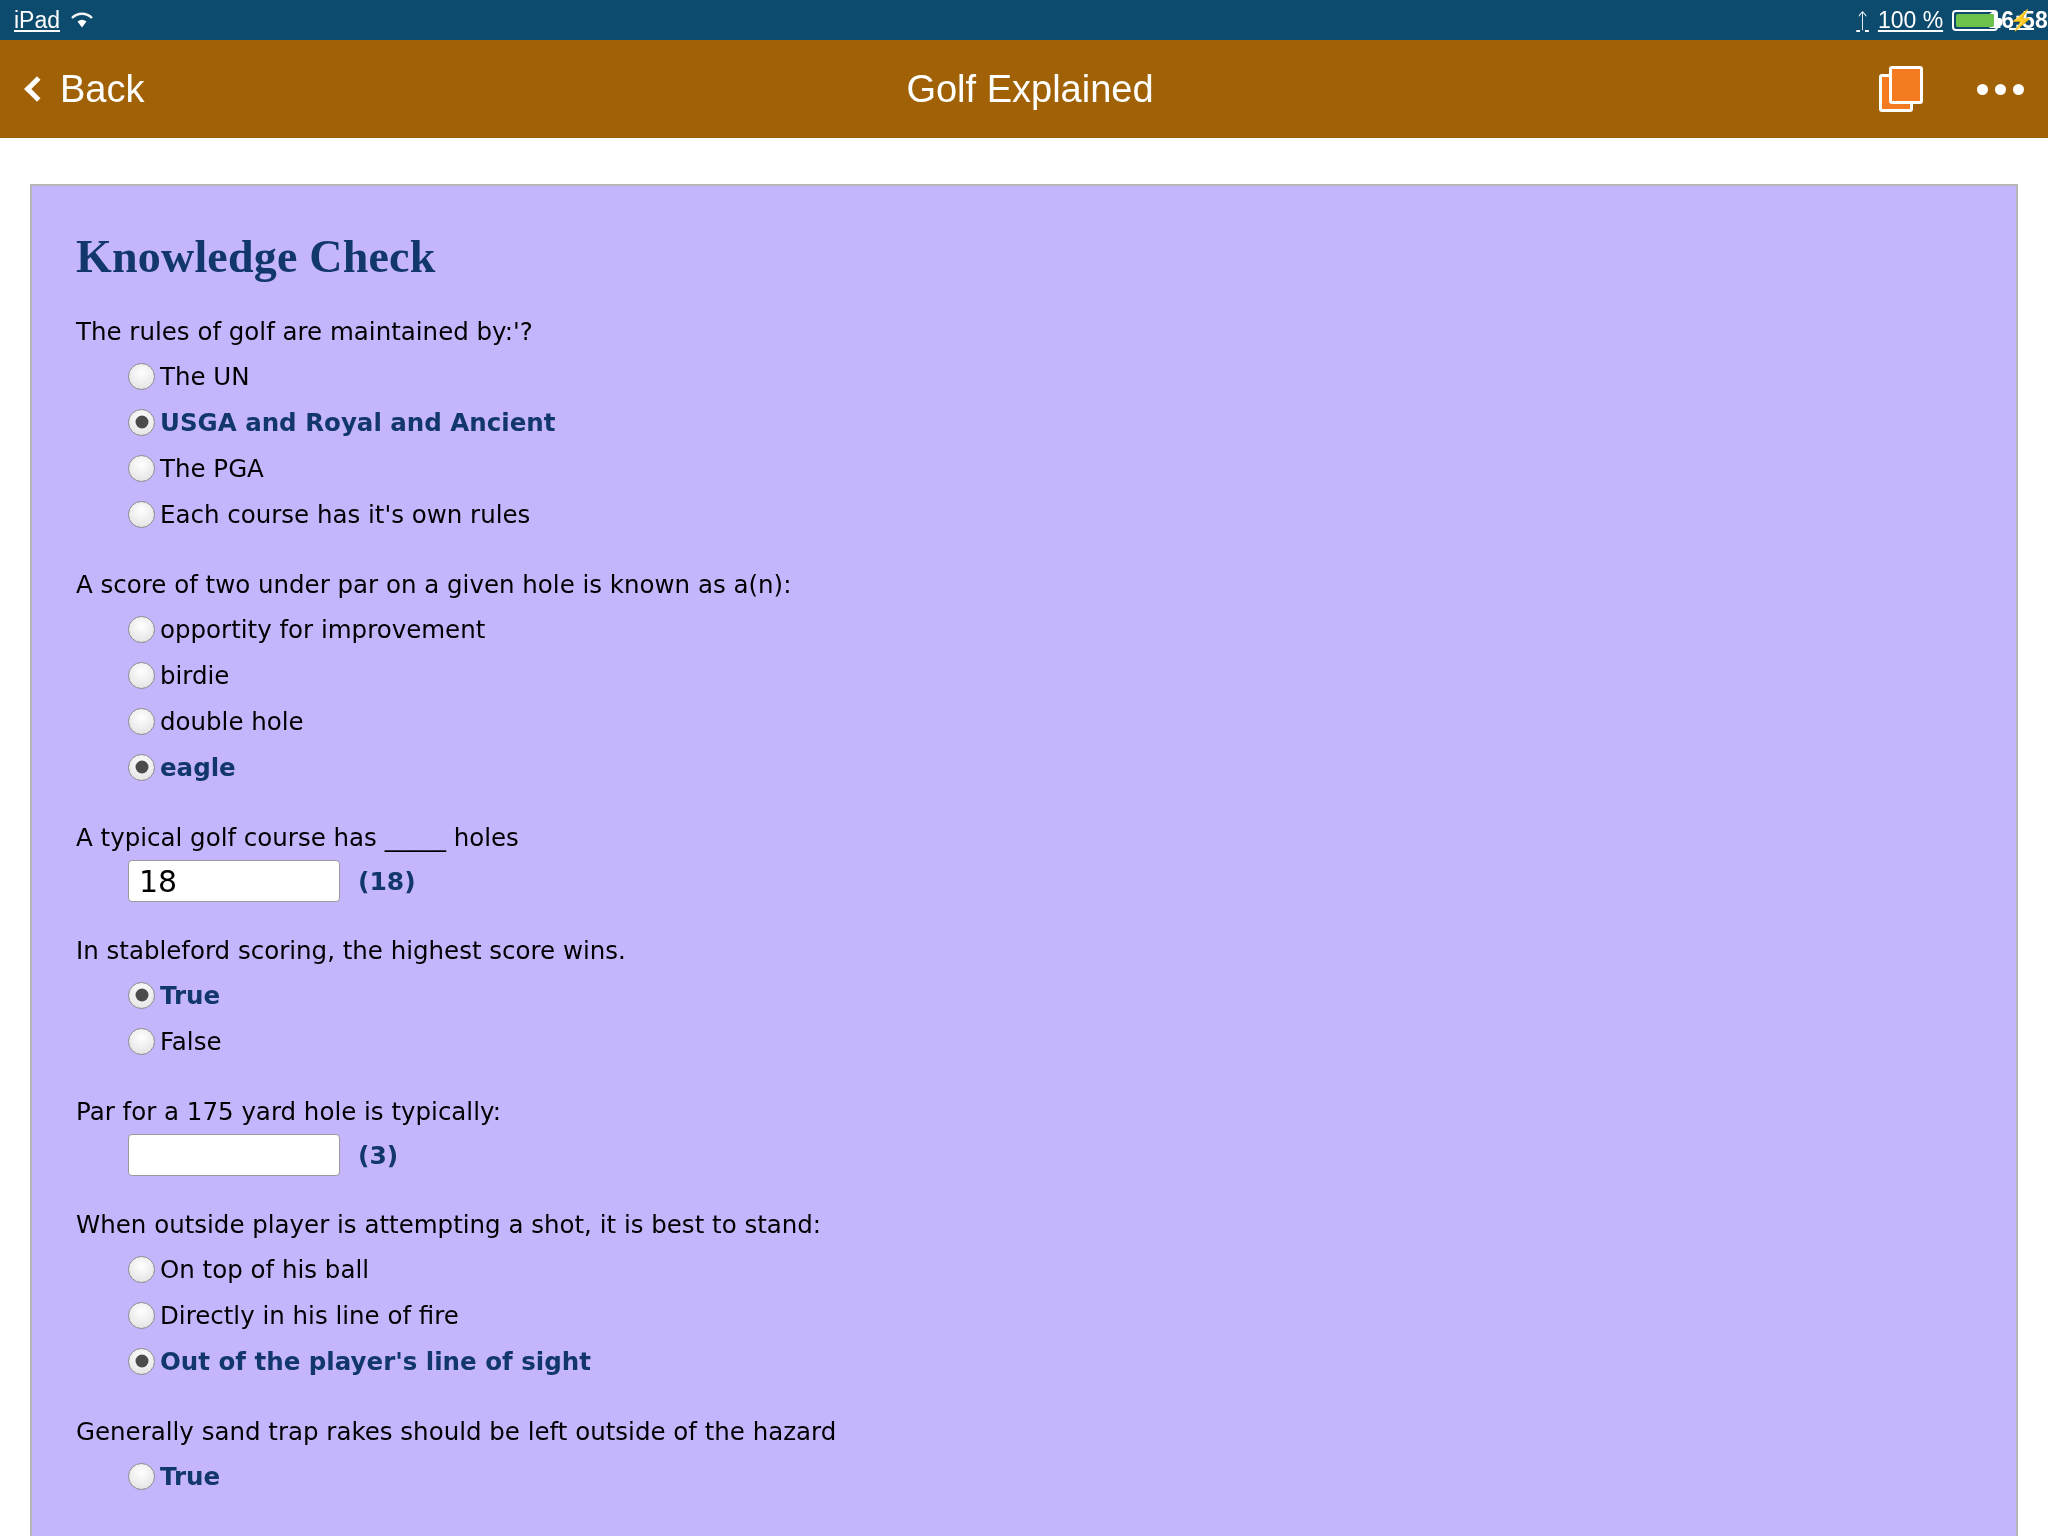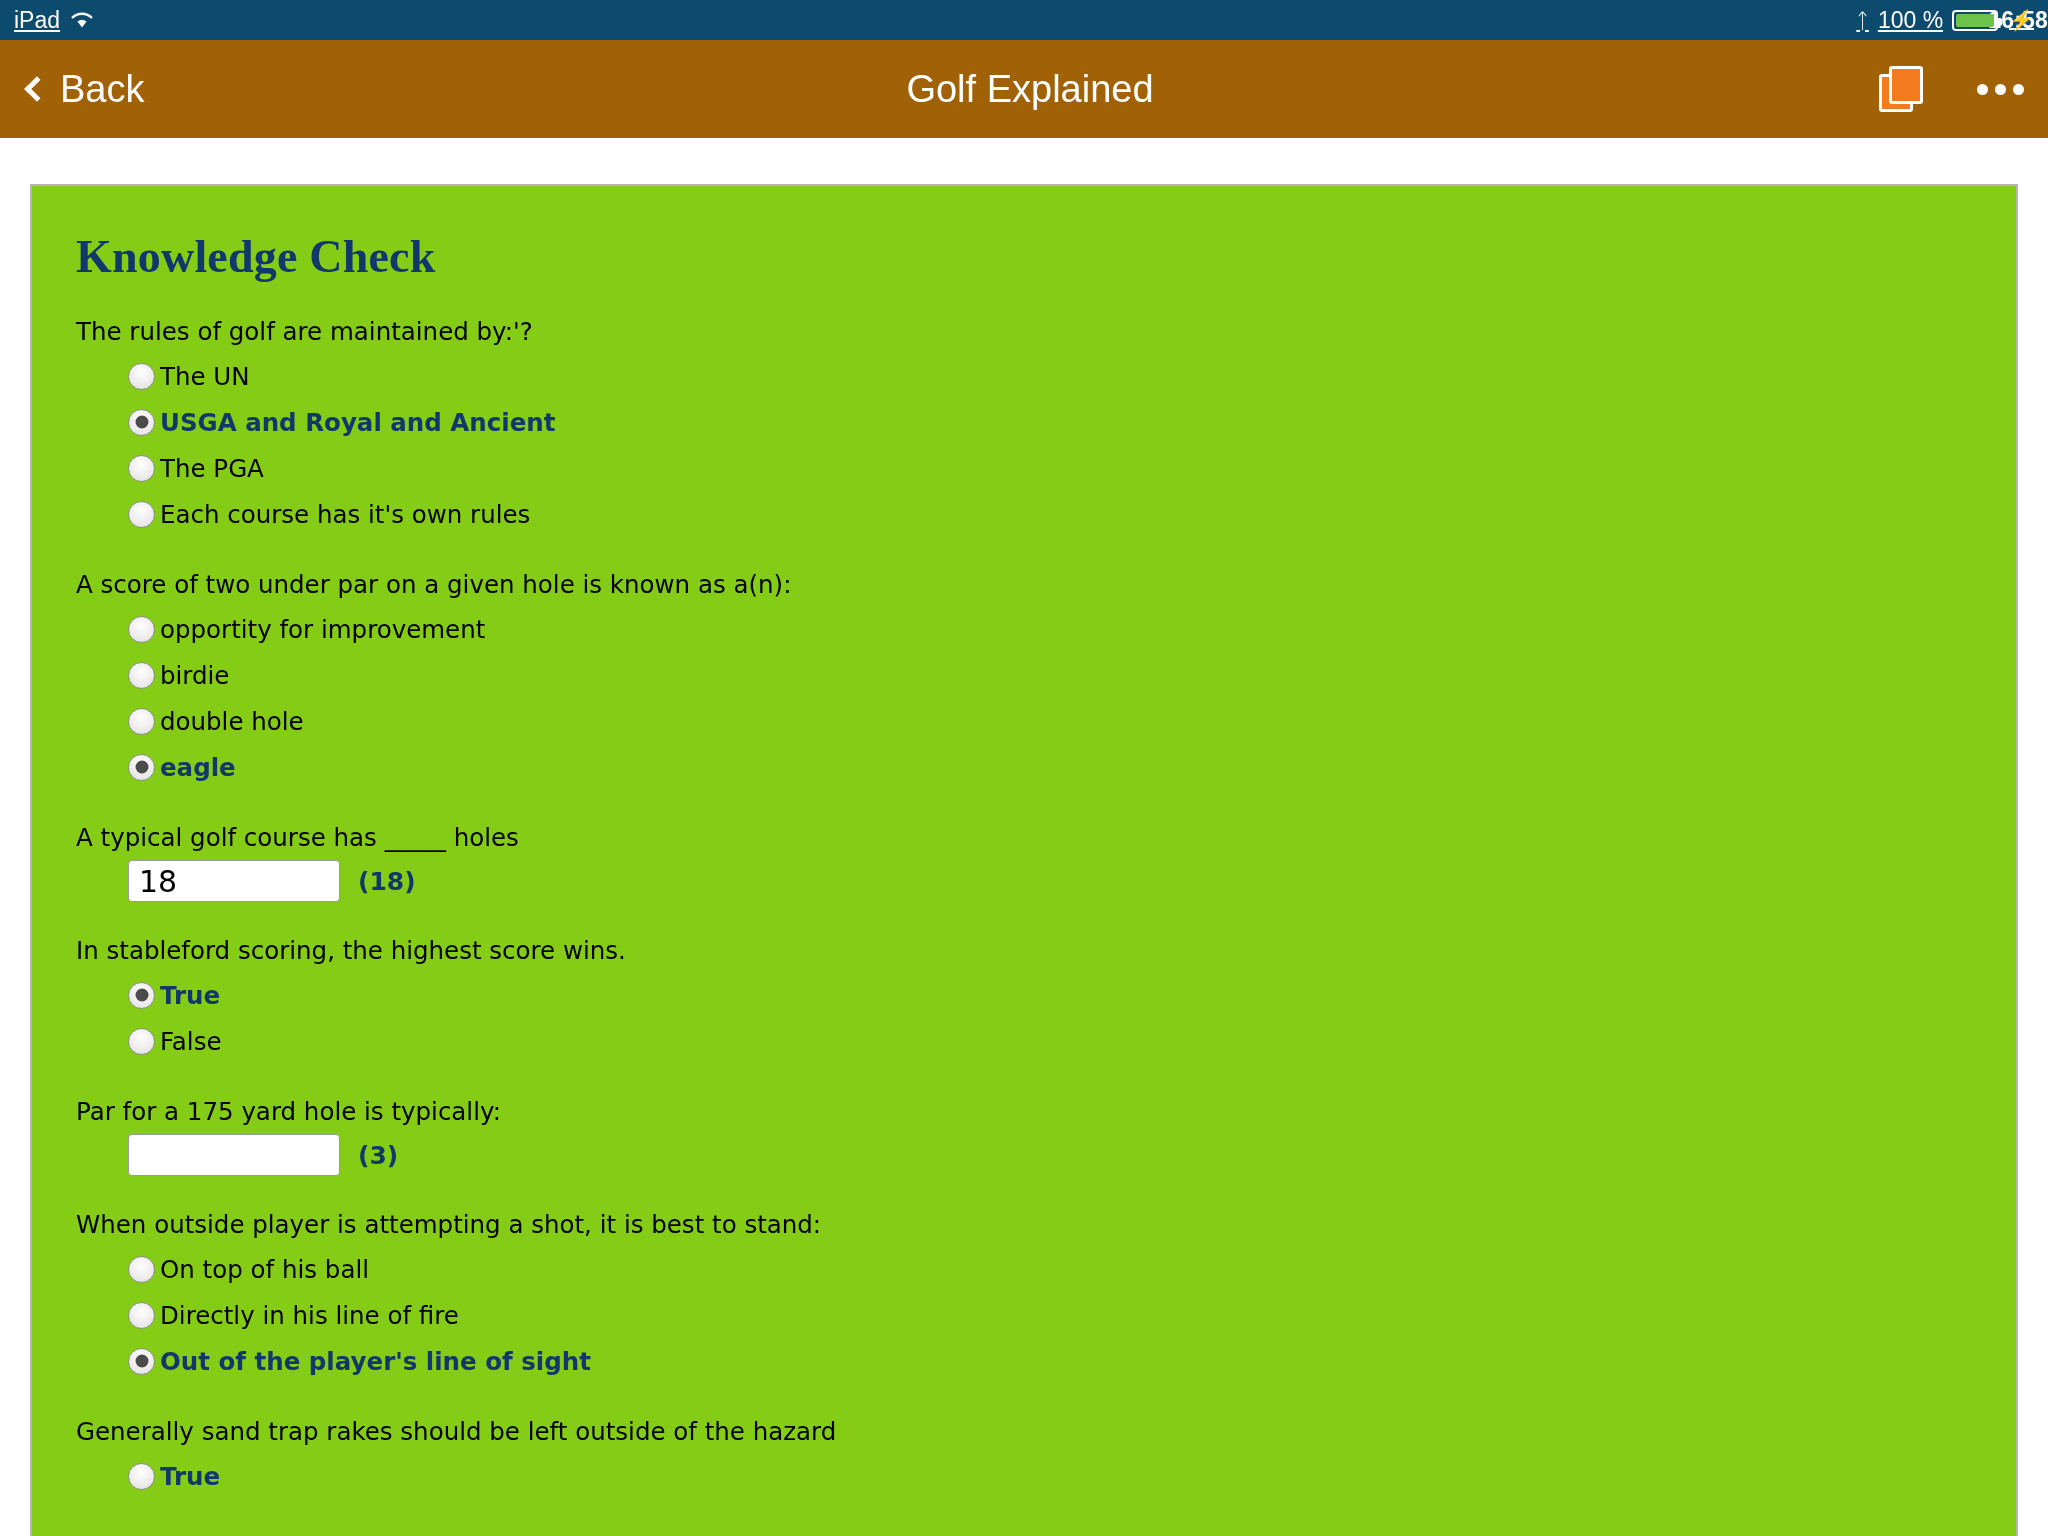--- a/index.html
+++ b/index.html
@@ -93,21 +93,21 @@
 
   
   .content-wrap {
     padding: 46px 30px 0 30px;
     height: calc(1536px - 138px);
     overflow: hidden;
   }
   .card {
     border: 2px solid #b6b6b6;
     border-bottom: none;
-    background: #84cc16;
+    background: #c4b5fd;
     height: 100%;
     padding: 36px 44px 0 44px;
   }
   h1.kc-title {
     font-family: "Liberation Serif", "DejaVu Serif", serif;
     font-weight: bold;
     color: #12386b;
     font-size: 46px;
     margin: 8px 0 34px 0;
     letter-spacing: .2px;

